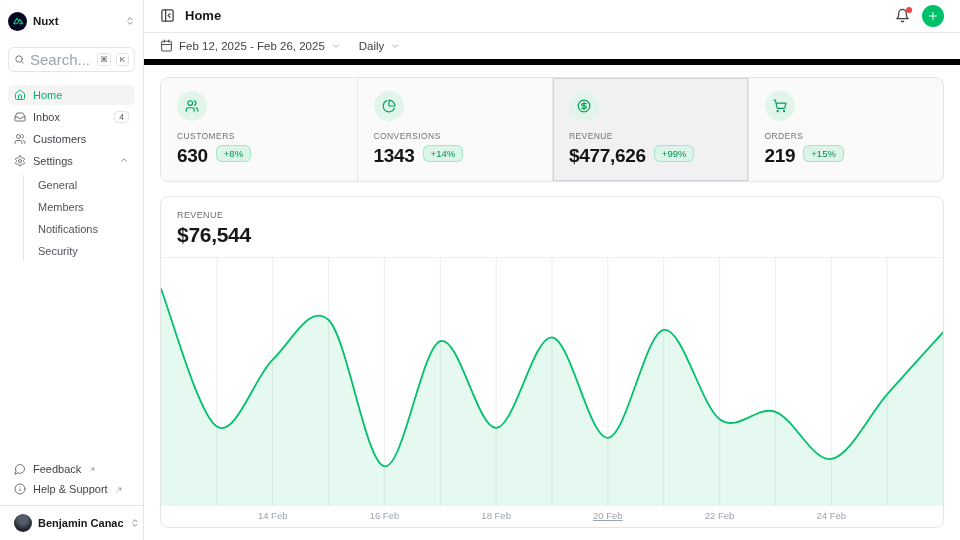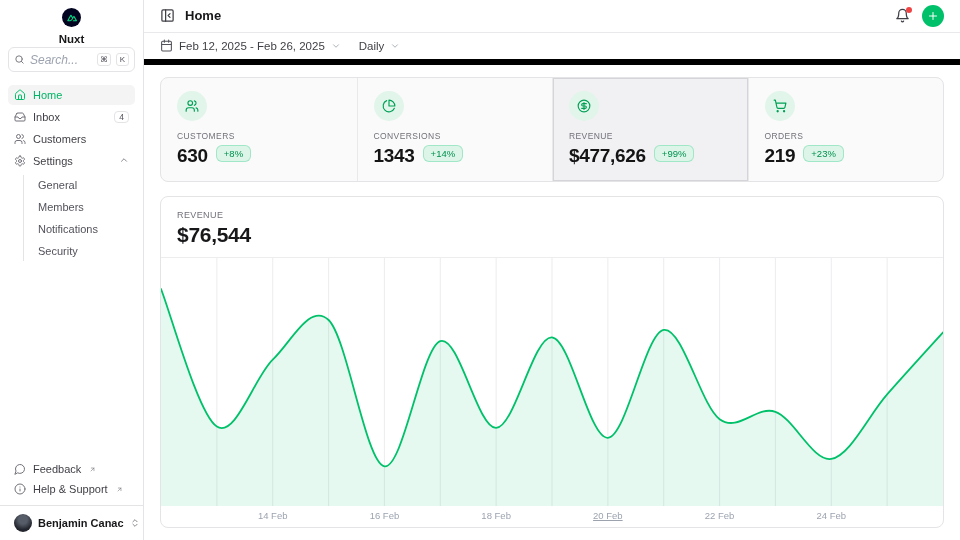--- a/index.html
+++ b/index.html
@@ -4,32 +4,32 @@
 <style>
   * { margin:0; padding:0; box-sizing:border-box; }
   html,body { width:960px; height:540px; overflow:hidden; background:#fff;
     font-family:"Liberation Sans","DejaVu Sans",sans-serif; color:#18181b; }
   .app { display:flex; width:960px; height:540px; }
 
   
   .sidebar { width:144px; min-width:144px; height:100%; border-right:1px solid #e4e4e7;
     display:flex; flex-direction:column; background:#fff; }
   .ws-row { display:flex; align-items:center; gap:6px; height:26px; margin:8px 8px 0;
-    border-radius:6px; cursor:pointer;flex-direction:column; }
+    border-radius:6px; cursor:pointer; }
   .logo-circle { width:19px; height:19px; border-radius:50%; background:#020420;
     display:flex; align-items:center; justify-content:center; flex:none; }
   .logo-circle svg { width:12px; height:12px; }
   .ws-name { font-size:11.5px; font-weight:700; }
   .updown { margin-left:auto; color:#71717a; display:flex; }
   .updown svg { width:10px; height:10px; }
 
   .search-box { margin:13px 8px 0; height:25px; border:1px solid #e4e4e7; border-radius:6px;
     display:flex; align-items:center; gap:5px; padding:0 5px; background:#fff; cursor:text; }
   .search-box svg { width:11px; height:11px; color:#71717a; flex:none; }
-  .search-ph { font-size:12px; color:#9ca3af; flex:1 1 auto; white-space:nowrap; overflow:hidden;font-style:italic; }
+  .search-ph { font-size:15px; color:#9ca3af; flex:1 1 auto; white-space:nowrap; overflow:hidden; }
   .kbd { font-size:8px; color:#52525b; border:1px solid #e4e4e7; border-radius:3px;
     min-width:13px; height:13px; display:flex; align-items:center; justify-content:center;
     padding:0 2px; background:#fff; flex:none; }
 
   nav { margin-top:13px; padding:0 8px; display:flex; flex-direction:column; gap:2px; }
   .nav-item { display:flex; align-items:center; gap:7px; height:20px; padding:0 6px;
     border-radius:5px; font-size:11px; font-weight:500; color:#3f3f46; cursor:pointer; }
   .nav-item svg { width:12px; height:12px; color:#71717a; flex:none; }
   .nav-item.active { background:#f4f4f5; color:#00b566; }
   .nav-item.active svg { color:#00C16A; }
@@ -319,21 +319,21 @@
           <div class="stat-icon">
             <svg viewBox="0 0 24 24" class="ic">
                 <circle cx="8" cy="21" r="1"></circle>
                 <circle cx="19" cy="21" r="1"></circle>
                 <path d="M2.05 2.05h2l2.66 12.42a2 2 0 0 0 2 1.58h9.78a2 2 0 0 0 1.95-1.57l1.65-7.43H5.12"></path>
               </svg>
           </div>
           <div class="stat-label">ORDERS</div>
           <div class="stat-value-row">
             <span class="stat-value">219</span>
-            <span class="delta-badge">+23%</span>
+            <span class="delta-badge">+15%</span>
           </div>
         </div>
       </div>
 
       <div class="chart-card">
         <div class="chart-head">
           <div class="chart-label">REVENUE</div>
           <div class="chart-value">$76,544</div>
         </div>
         <div class="plot">

